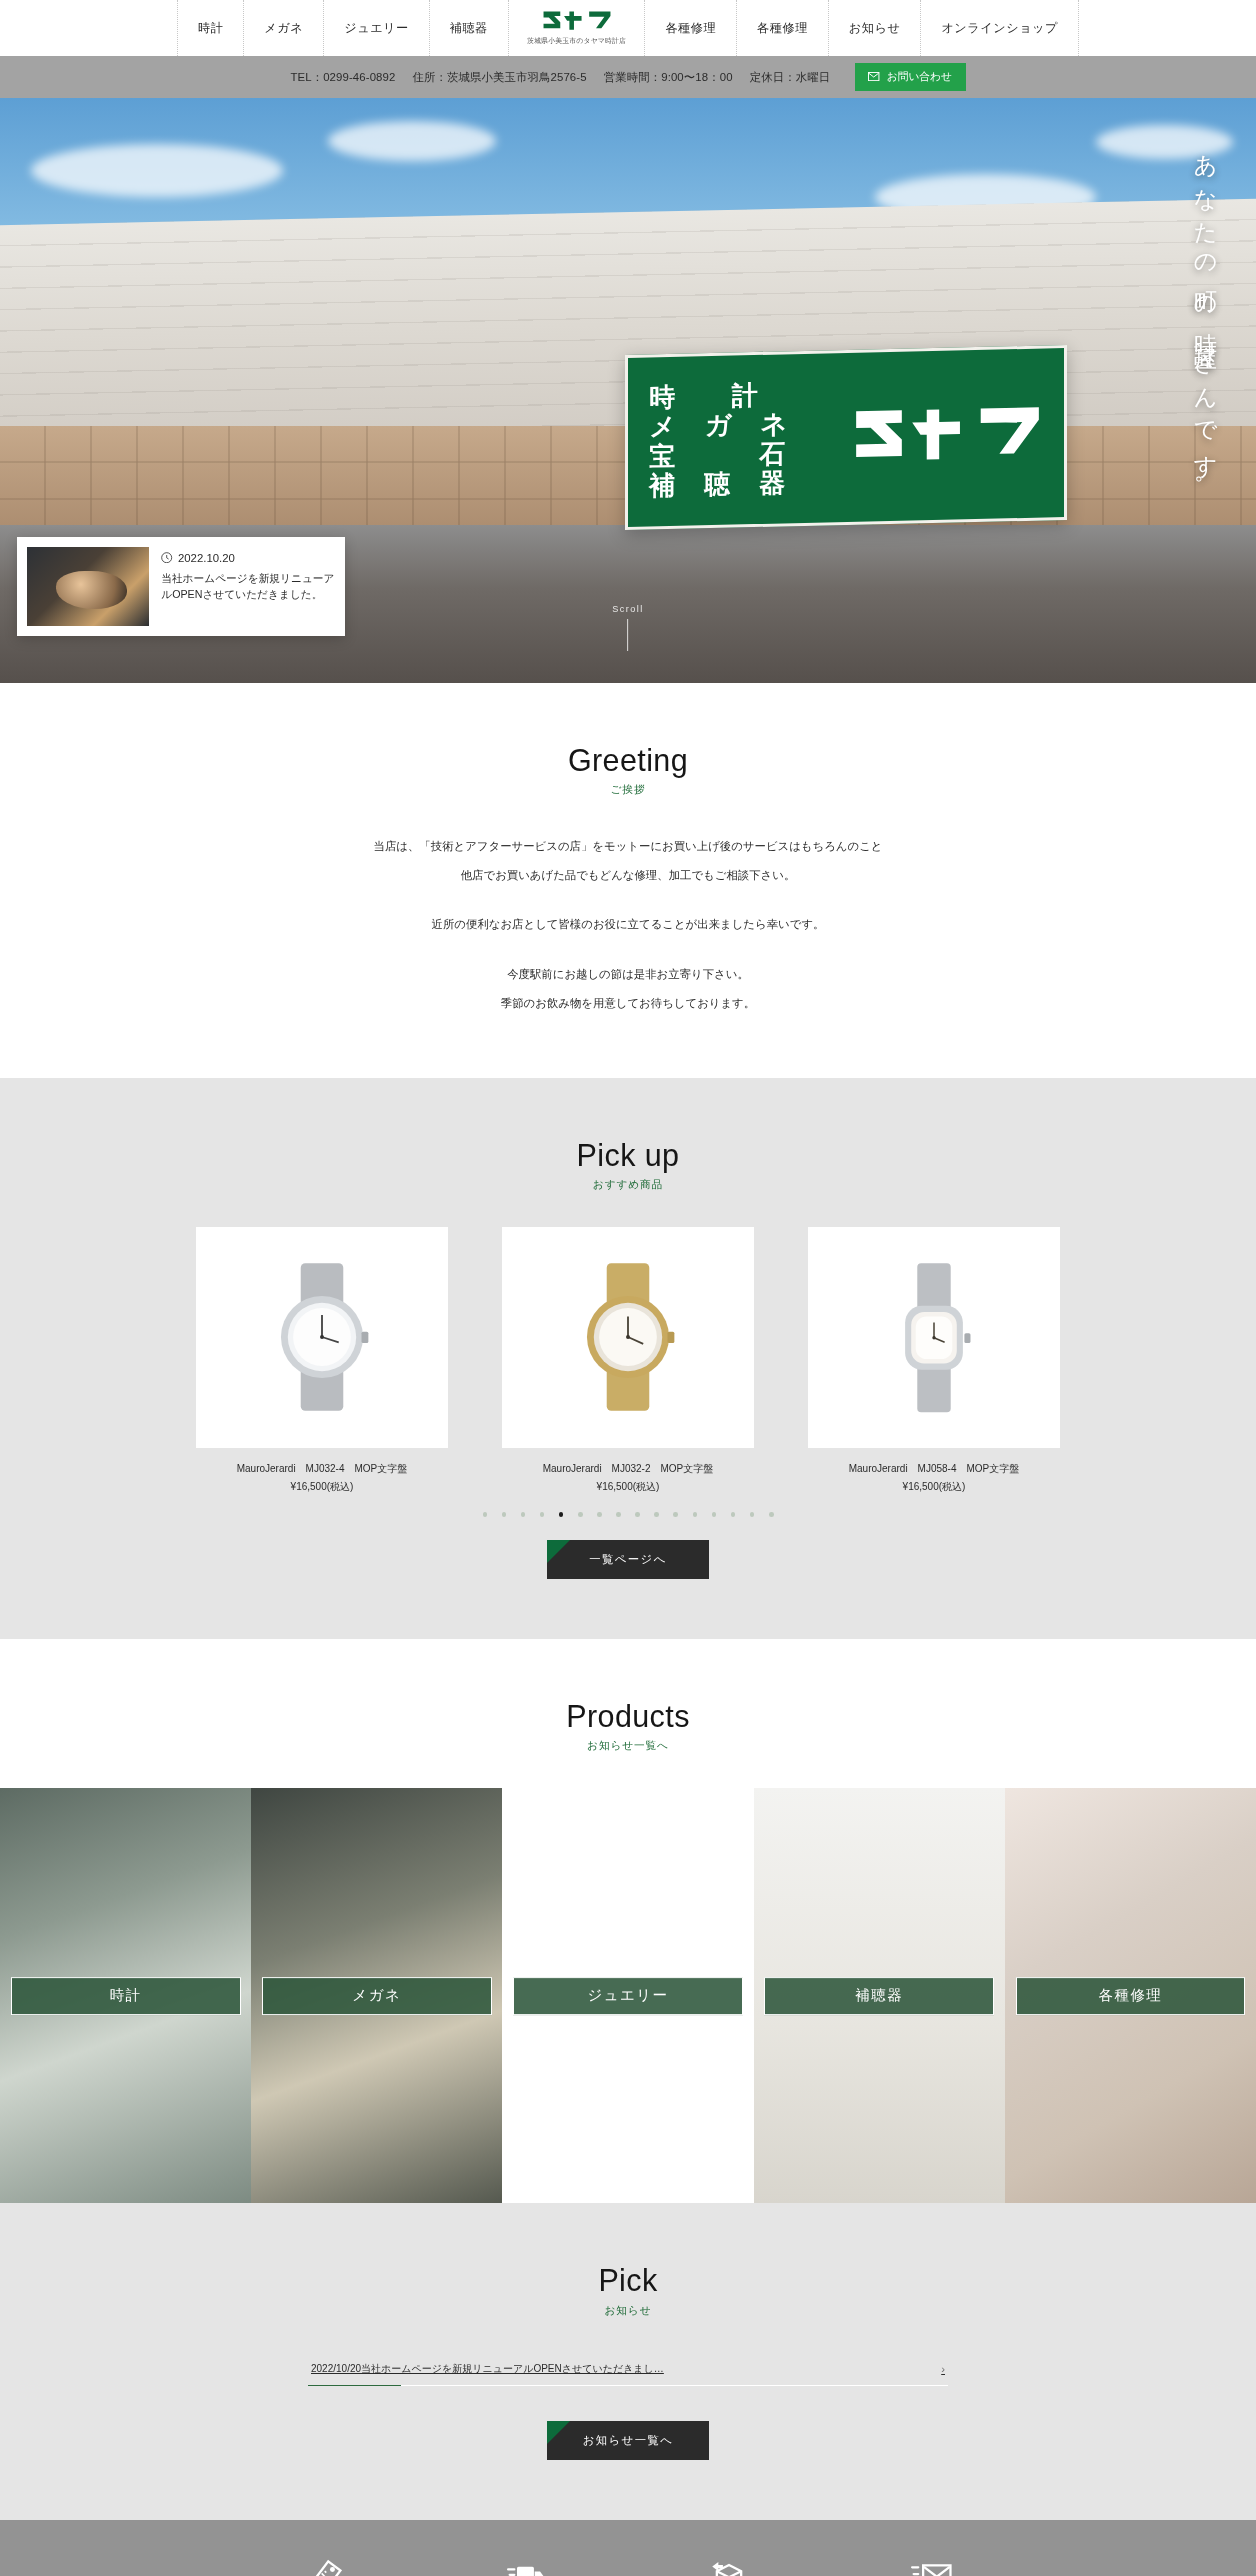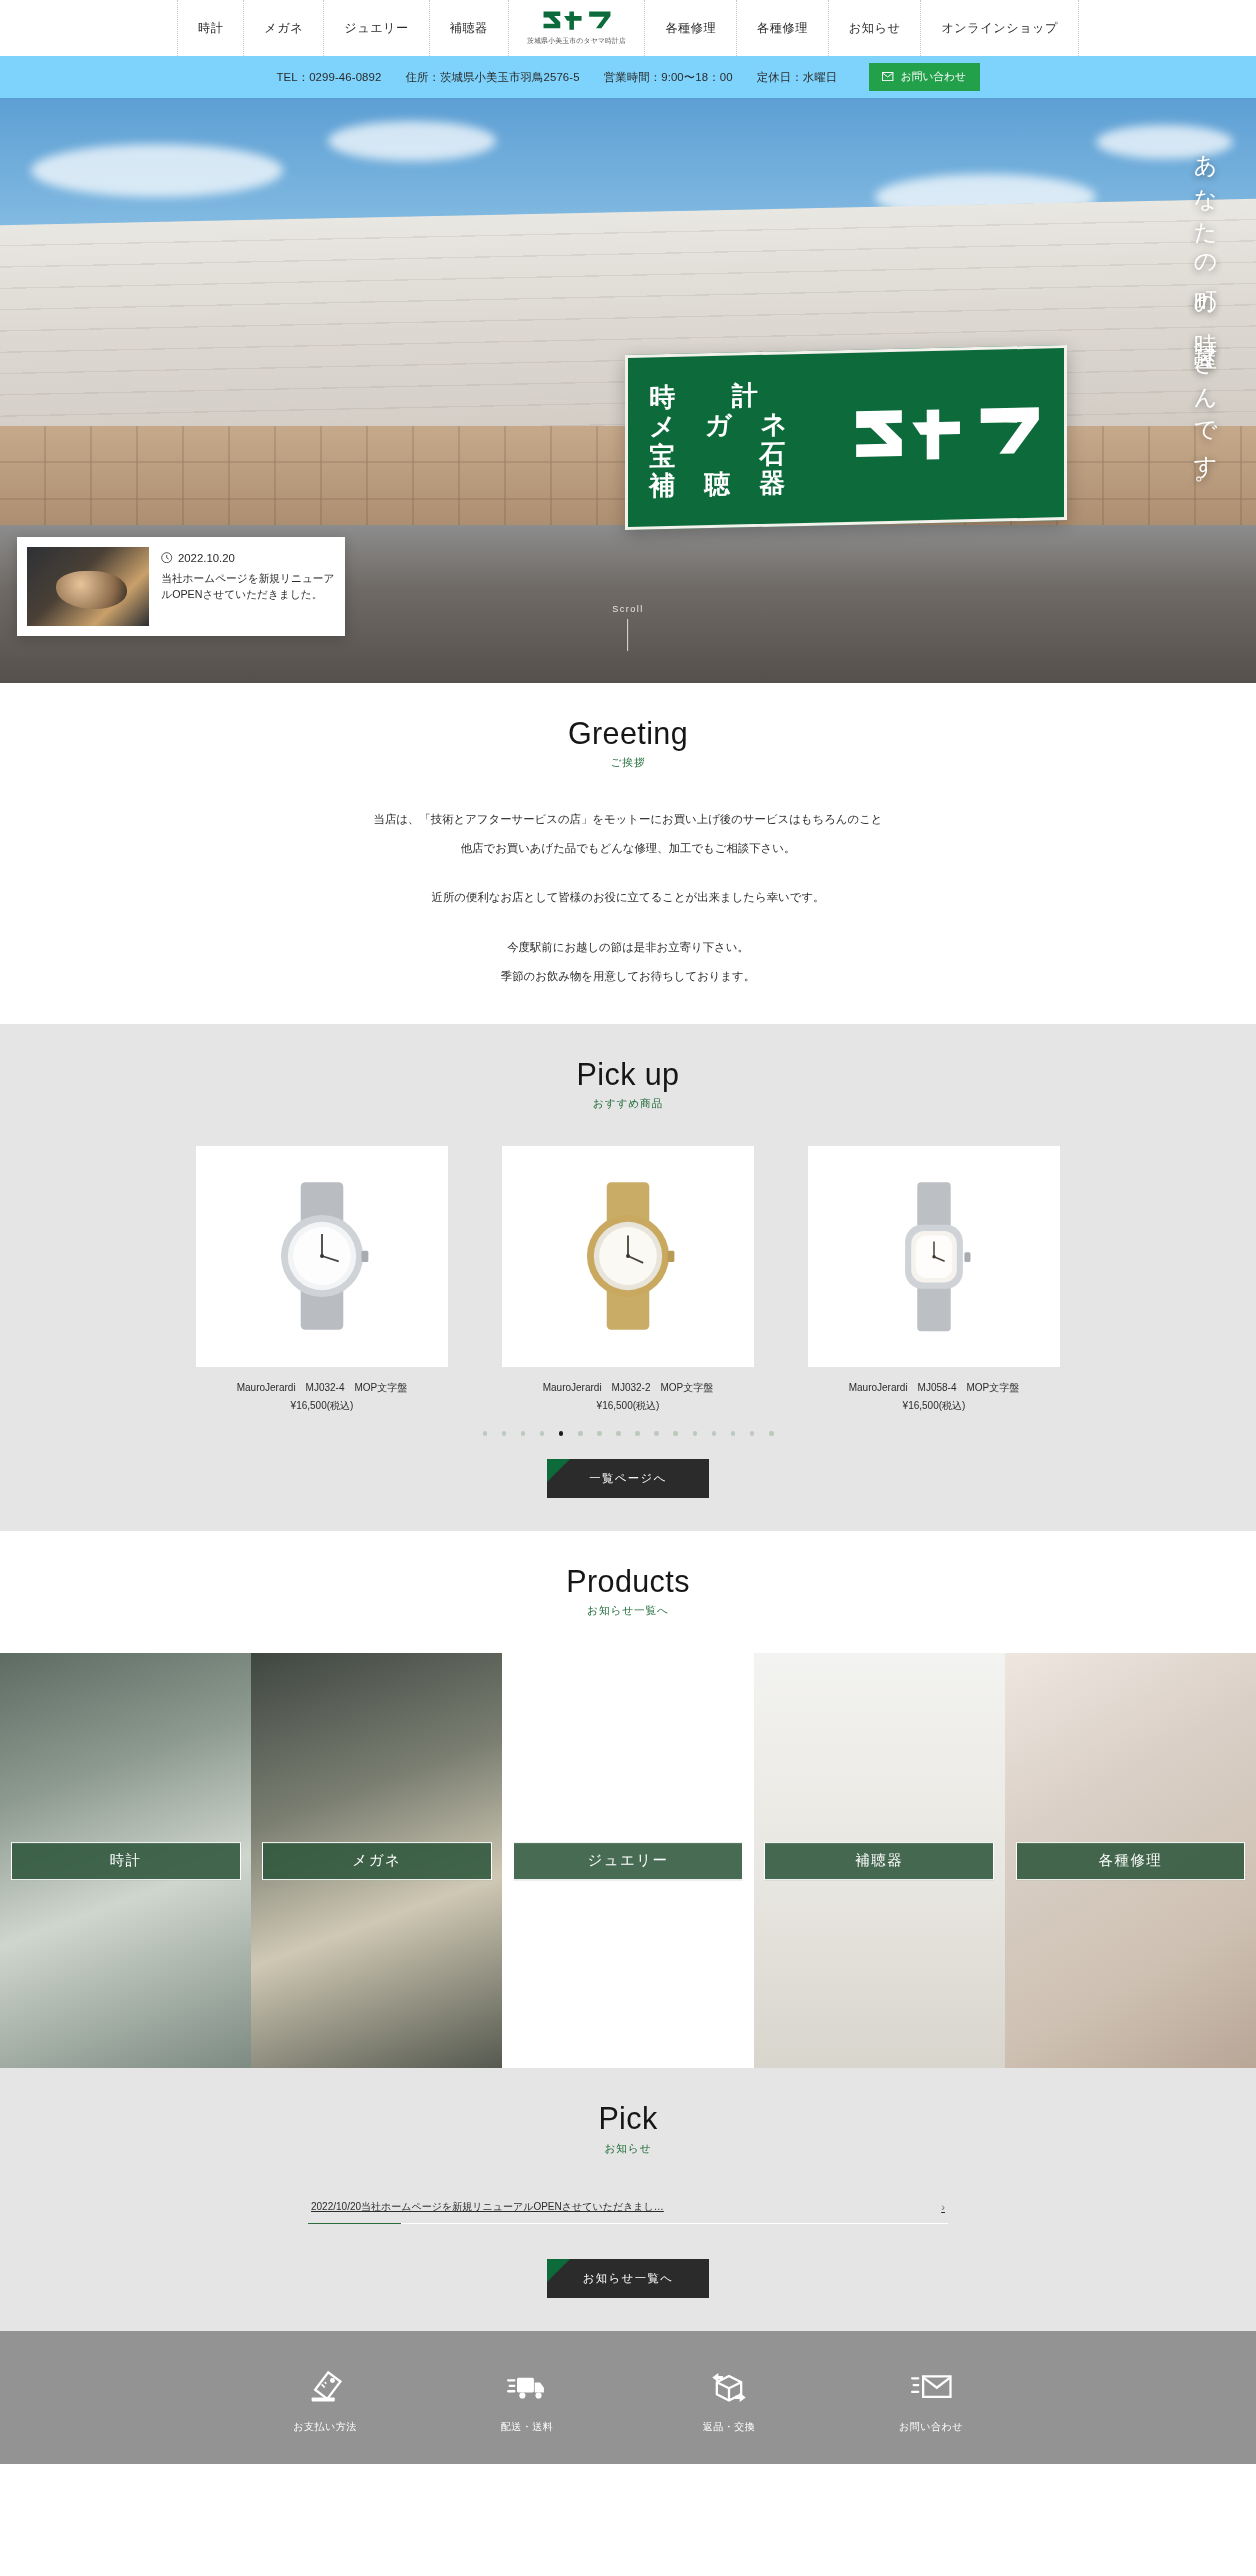--- a/index.html
+++ b/index.html
@@ -34,22 +34,22 @@
     padding:0 18.3px;
     border-right:0.8px dotted #c8c8c8;
     cursor:pointer;
   }
   .logo-mark { display:block; }
   .logo-sub { font-size:6.9px; color:#555; margin-top:1.5px; letter-spacing:.02em; white-space:nowrap; }
 
   .infobar {
     height:42px;
     display:flex; align-items:center; justify-content:center;
-    gap:24px;
-    background:#7dd3fc;
+    gap:17px;
+    background:#a3a3a3;
     font-size:11.4px; color:#2b2b2b;
   }
   .infobar .seg { white-space:nowrap; letter-spacing:.01em; }
   .contact-btn {
     display:inline-flex; align-items:center; gap:6.9px;
     background:#23a14a; color:#fff;
     font-size:10.7px; padding:6.9px 13.7px;
     margin-left:7.6px; cursor:pointer;
     white-space:nowrap;
   }
@@ -124,21 +124,21 @@
   .news-thumb::after {
     content:""; position:absolute; left:24%; top:30%;
     width:58%; height:48%; border-radius:40% 50% 45% 55%;
     background:radial-gradient(circle at 35% 35%, #e8c49a, #8a6a4a 65%, #2a2520 100%);
   }
   .news-body { padding-top:4.6px; }
   .news-date { font-size:11.4px; color:#2b2b2b; display:flex; align-items:center; gap:5.3px; }
   .news-text { font-size:10.7px; color:#2b2b2b; line-height:1.55; margin-top:4.6px; }
 
   
-  .section { padding:33px 0; }
+  .section { padding:60px 0; }
   .sec-head { text-align:center; margin-bottom:35px; }
   .sec-en { font-size:30.5px; color:#161616; font-weight:400; letter-spacing:0.4px; }
   .sec-ja { font-size:10.7px; color:#1f6b38; margin-top:5.3px; letter-spacing:.08em; }
 
   .greeting-body { text-align:center; font-size:11.4px; line-height:2.55; color:#2b2b2b; }
   .greeting-body p { margin:0; }
   .greeting-body .gap { height:20px; }
 
   .green-band { background:#e5e5e5; }
 

